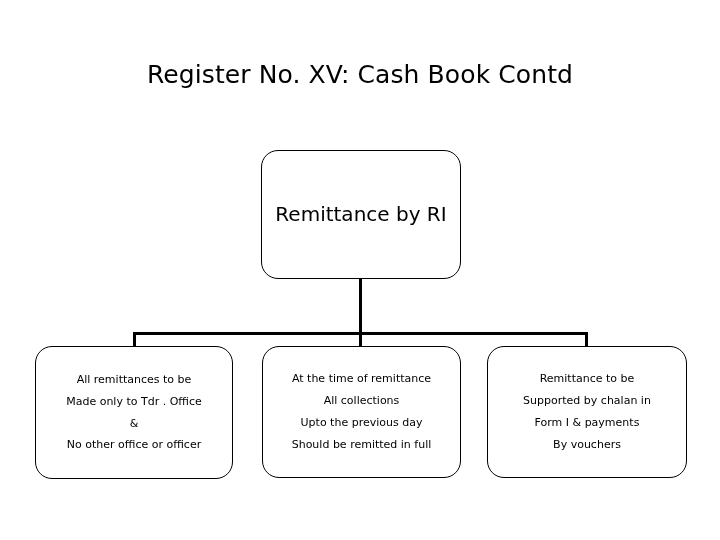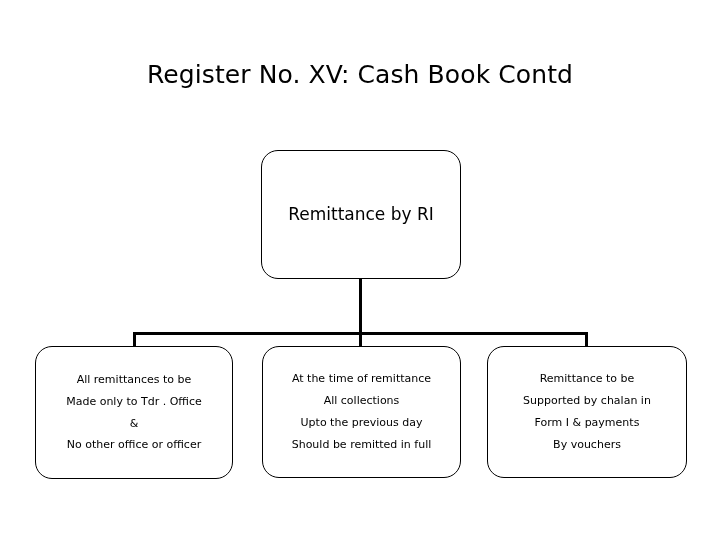--- a/index.html
+++ b/index.html
@@ -52,21 +52,21 @@
     white-space: pre-line;
   }
 
   #node-root {
     left: 261px;
     top: 150px;
     width: 200px;
     height: 129px;
   }
   #node-root .node-text {
-    font-size: 17px;
+    font-size: 20px;
   }
 
   #node-child-1 {
     left: 35px;
     top: 346px;
     width: 198px;
     height: 133px;
   }
   #node-child-2 {
     left: 262px;

